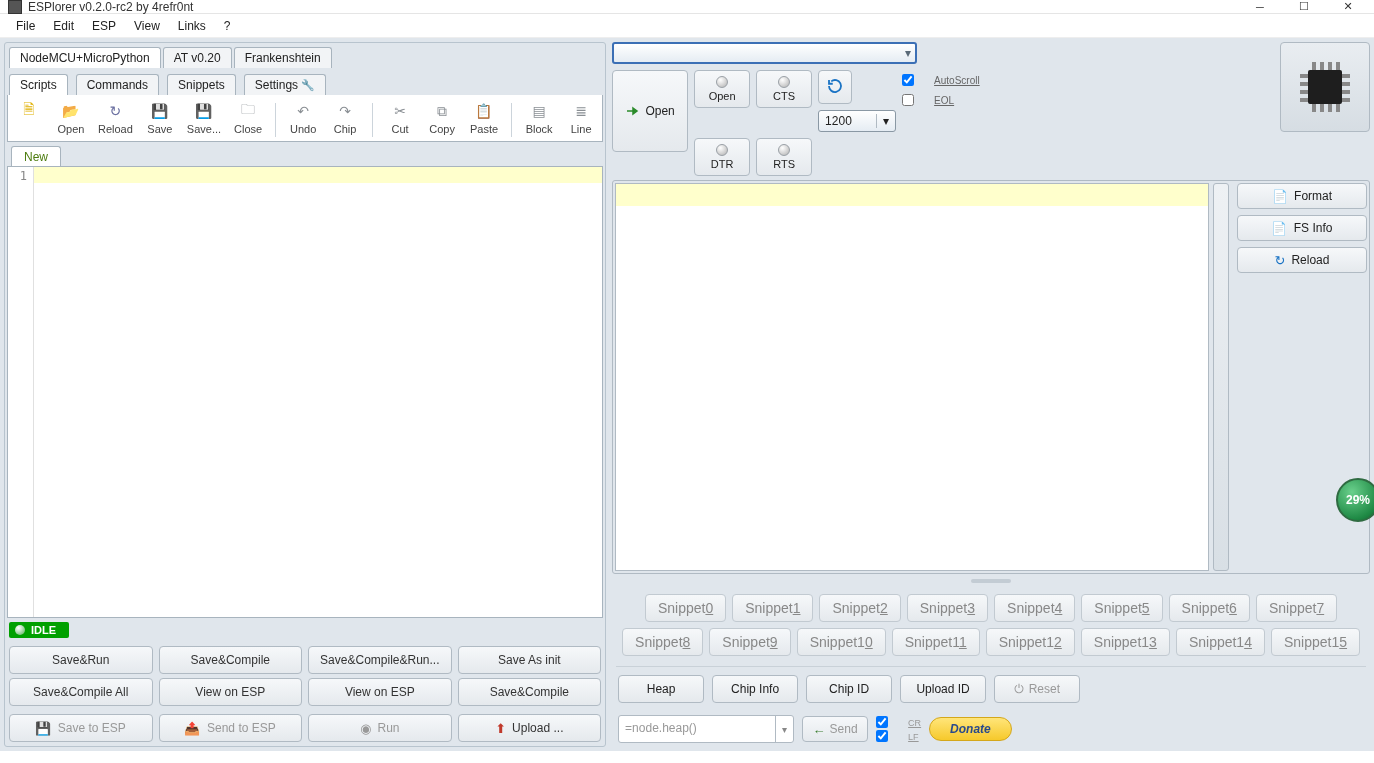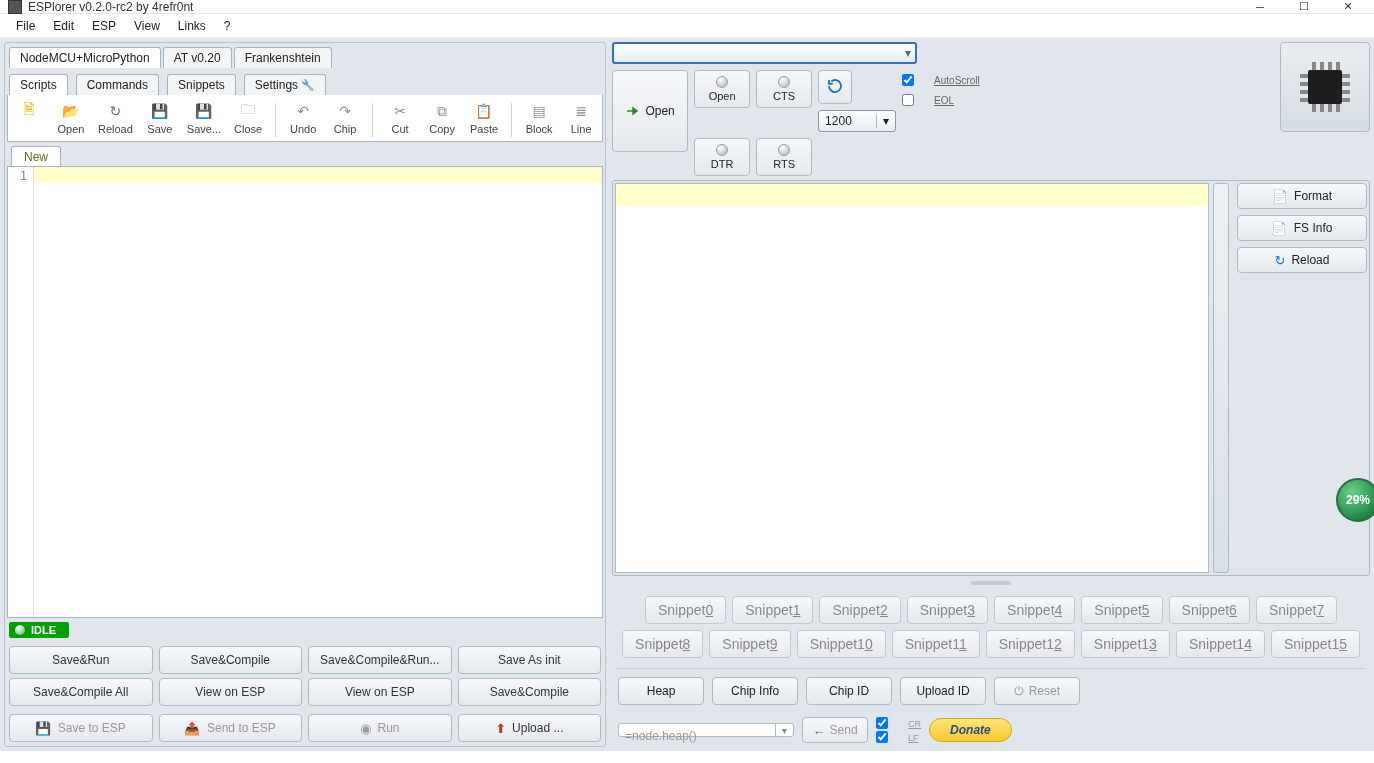--- a/index.html
+++ b/index.html
@@ -104,21 +104,21 @@
   .snip { padding: 5px 12px; background: linear-gradient(#f6f8fa, #e5e9ed); border: 1px solid #c2cad1; border-radius: 4px; font-size: 14px; color: #888; }
   .snip u { text-decoration: underline; }
 
   
   .chipbtn-row { display: flex; gap: 8px; padding: 4px 6px; }
   .chipbtn { width: 86px; height: 28px; background: linear-gradient(#f6f8fa, #e5e9ed); border: 1px solid #b0bac3; border-radius: 4px; display: flex; align-items: center; justify-content: center; font-size: 12px; }
   .chipbtn.dim { color: #999; display: flex; gap: 5px; }
 
   
   .cmd-row { display: flex; gap: 8px; align-items: center; padding: 4px 6px; }
-  .cmd-input { flex: 0 0 176px; height: 14px; border: 1px solid #b0bac3; border-radius: 3px; display: flex; background: #fff; }
+  .cmd-input { flex: 0 0 176px; height: 28px; border: 1px solid #b0bac3; border-radius: 3px; display: flex; background: #fff; }
   .cmd-input .txt { flex: 1; color: #999; padding: 5px 6px; }
   .cmd-input .dd { width: 18px; border-left: 1px solid #b0bac3; display: flex; align-items: center; justify-content: center; color: #888; font-size: 10px; }
   .send-btn { width: 66px; height: 26px; background: linear-gradient(#f6f8fa, #e5e9ed); border: 1px solid #b0bac3; border-radius: 4px; display: flex; align-items: center; justify-content: center; gap: 4px; color: #999; font-size: 12px; }
   .send-btn .arrow { color: #3a7d2f; font-size: 13px; }
   .crlf-col { display: flex; flex-direction: column; gap: 2px; }
   .crlf-col .chk { color: #999; font-size: 9px; }
   .donate { padding: 4px 20px; background: linear-gradient(#ffe57a,#f6c92b); border: 1px solid #d4a71b; border-radius: 14px; font-style: italic; font-weight: bold; color: #2a4a8a; }
 
   .grab-handle { height: 6px; display:flex; justify-content:center; align-items:center; }
   .grab-handle::before { content:""; width: 40px; height: 4px; background: #c3ccd4; border-radius: 2px; }

